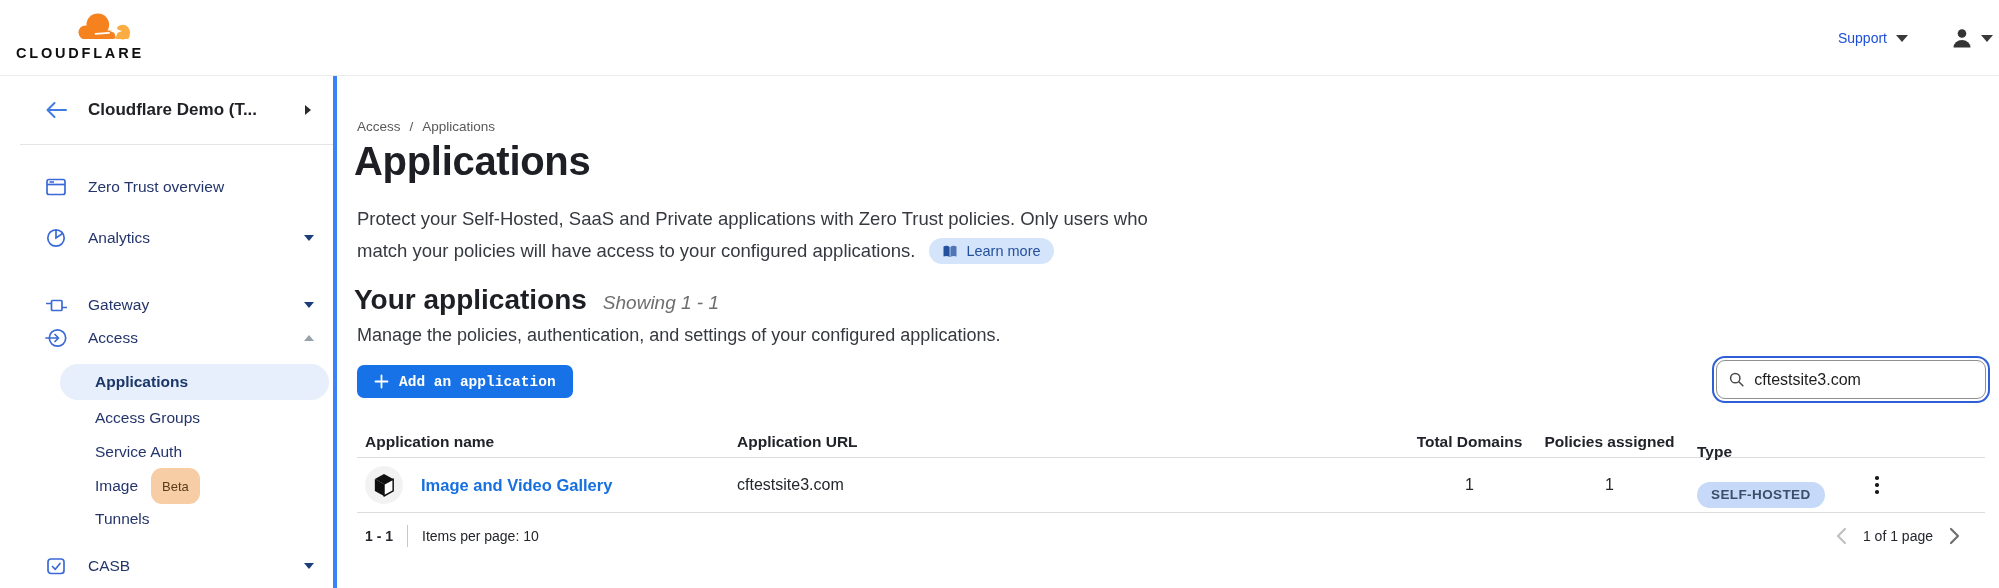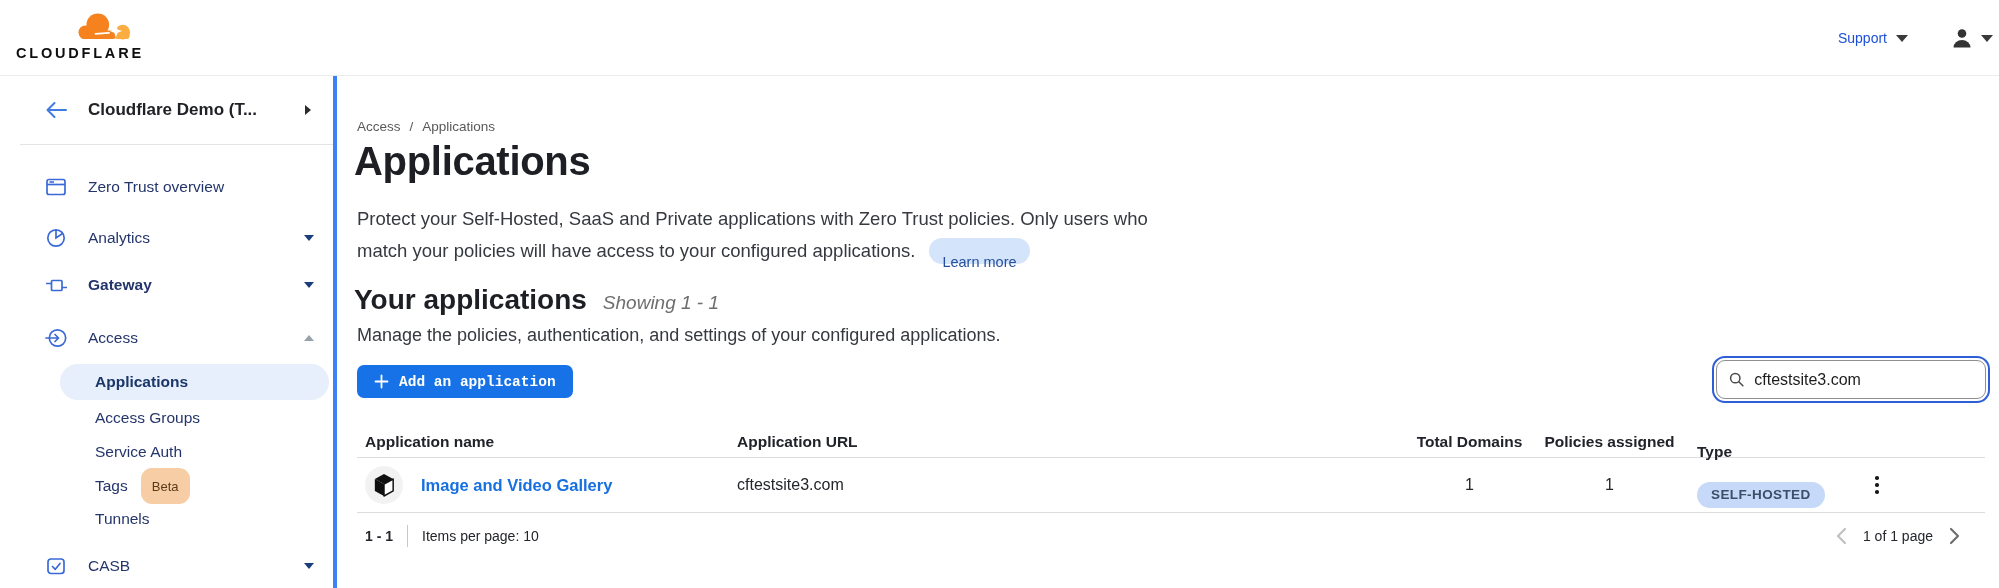--- a/index.html
+++ b/index.html
@@ -43,21 +43,21 @@
 
   
   .breadcrumb { position:absolute; left:357px; top:119px; display:flex; gap:9px;
     font-size:13.5px; color:#595959; }
   .breadcrumb .crumb { cursor:pointer; }
   .page-title { position:absolute; left:354px; top:139px; font-size:40px; font-weight:700;
     color:#1d1f24; letter-spacing:-0.3px; }
   .desc { position:absolute; left:357px; top:203px; font-size:18.5px; line-height:32px; color:#36393f; }
   .desc-line2-row { display:flex; align-items:center; gap:14px; }
   .learn-more { display:inline-flex; align-items:center; gap:8px; height:26px; padding:0 13px;
-    border-radius:14px; background:#d4e4fb; color:#24509d; font-size:14.5px; cursor:pointer;flex-direction:column; }
+    border-radius:14px; background:#d4e4fb; color:#24509d; font-size:14.5px; cursor:pointer; }
   .section-head { position:absolute; left:354px; top:284px; display:flex; align-items:baseline; }
   .section-title { font-size:28px; font-weight:700; color:#1d1f24; }
   .showing { font-style:italic; font-size:19px; color:#6e6e6e; margin-left:16px; }
   .section-sub { position:absolute; left:357px; top:325px; font-size:18px; color:#36393f; }
   .add-btn { position:absolute; left:357px; top:365px; height:33px; border:none; border-radius:7px;
     background:#1672e6; color:#fff; font-family:Liberation Mono, monospace; font-size:14.5px; font-weight:700;
     display:flex; align-items:center; gap:10px; padding:0 17px; cursor:pointer; }
   .search-wrap { position:absolute; left:1716px; top:360px; width:270px; height:39px; background:#fff;
     border:1.5px solid #8f8f8f; border-radius:9px; outline:2.5px solid #2e5fd7; outline-offset:2.5px;
     display:flex; align-items:center; gap:10px; padding:0 12px; }
@@ -146,21 +146,21 @@
     <span class="ico">
       <svg width="22" height="22" viewBox="0 0 22 22" fill="none" stroke="#3b6ad6" stroke-width="1.7">
         <circle cx="11" cy="11" r="8.2"></circle>
         <path d="M11 2.8 V11 L17.5 6.5"></path>
       </svg>
     </span>
     <span class="lbl">Analytics</span>
     <span class="caret tri-down navy"></span>
   </div>
 
-  <div class="nav-item" style="top:192px;font-weight:bold;">
+  <div class="nav-item" style="top:212px;">
     <span class="ico">
       <svg width="22" height="22" viewBox="0 0 22 22" fill="none" stroke="#3b6ad6" stroke-width="1.7">
         <rect x="6.5" y="6.5" width="10.5" height="10" rx="1"></rect>
         <path d="M1 9.5 H6.5 M17 13.5 H22"></path>
       </svg>
     </span>
     <span class="lbl">Gateway</span>
     <span class="caret tri-down navy"></span>
   </div>
 
@@ -179,21 +179,21 @@
     <span class="lbl">Applications</span>
   </div>
   <div class="nav-item sub-item" style="top:325px;">
     <span class="lbl">Access Groups</span>
   </div>
   <div class="nav-item sub-item" style="top:359px;">
     <span class="lbl">Service Auth</span>
   </div>
   <div class="nav-item sub-item" style="top:393px;">
     <span class="lbl">
-      <span>Tags</span>
+      <span>Image</span>
       <span class="beta-badge">Beta</span>
     </span>
   </div>
   <div class="nav-item sub-item" style="top:426px;">
     <span class="lbl">Tunnels</span>
   </div>
 
   <div class="nav-item" style="top:473px;">
     <span class="ico">
       <svg width="22" height="22" viewBox="0 0 22 22" fill="none" stroke="#3b6ad6" stroke-width="1.7" stroke-linecap="round" stroke-linejoin="round">

